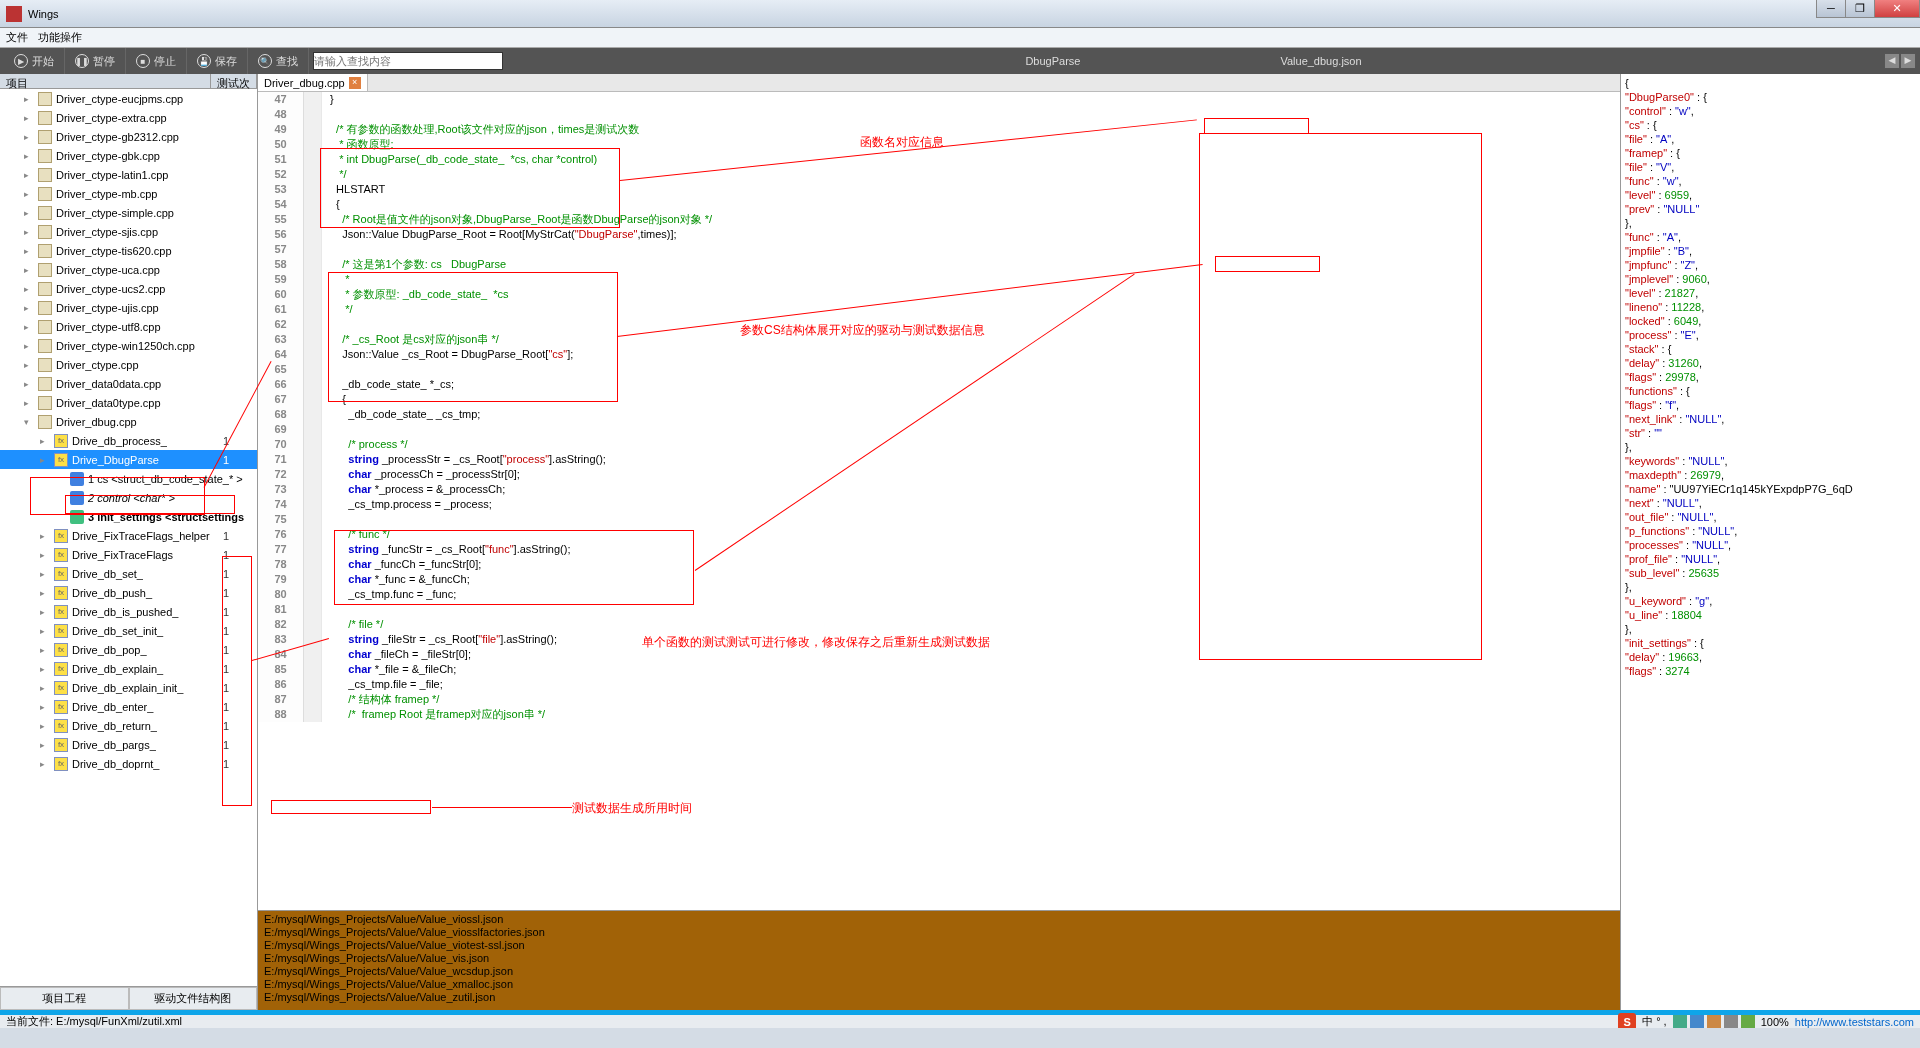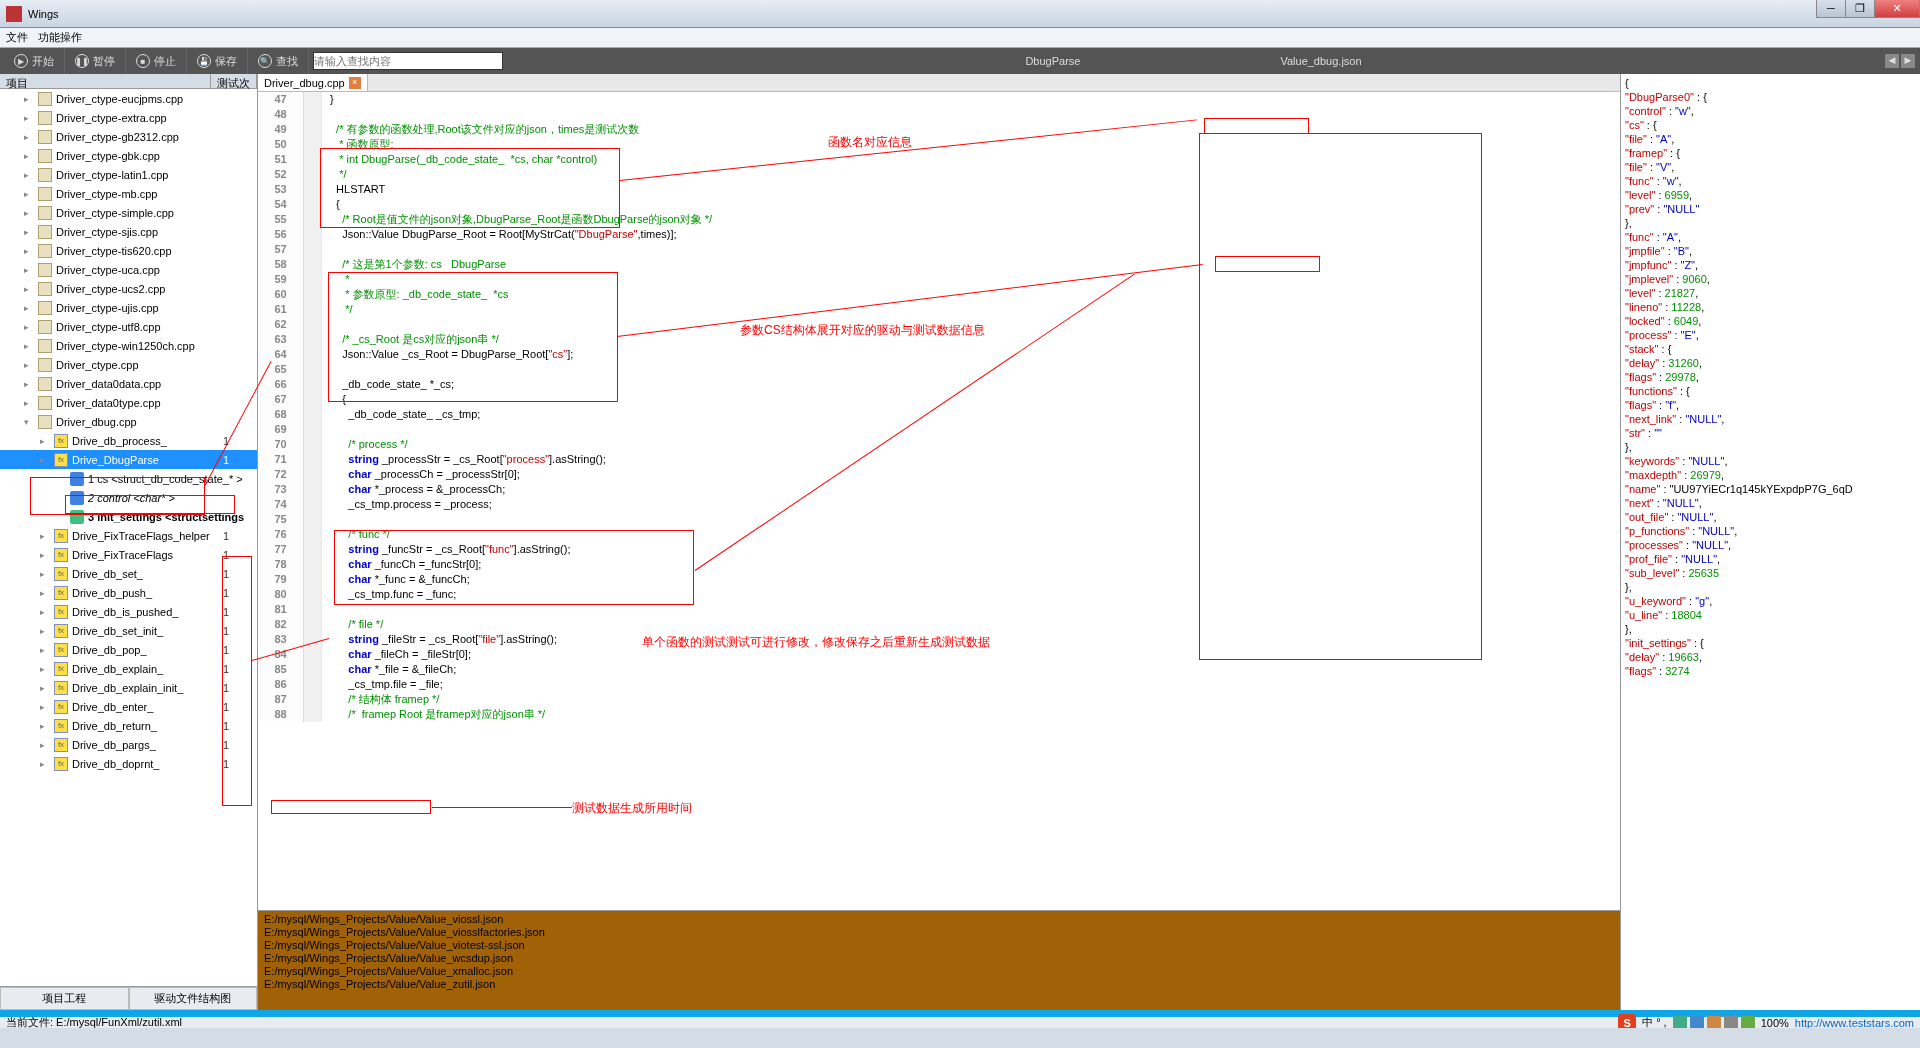--- a/index.html
+++ b/index.html
@@ -45,21 +45,21 @@
 .gut{width:18px;background:#f0f0f0;border-right:1px solid #e8e8e8;flex-shrink:0}
 .ct{padding-left:8px;white-space:pre}
 .kw{color:#0000d0;font-weight:bold}
 .cm{color:#009000}
 .st{color:#c00000}
 .output{height:100px;background:#a16207;border-top:1px solid #999;overflow:auto;font-family:Consolas,monospace;font-size:11px;padding:2px 6px;line-height:13px}
 .right{width:300px;background:#fff;border-left:1px solid #999;overflow:auto;font-family:Consolas,monospace;font-size:11px;padding:2px 4px;line-height:14px}
 .right .k{color:#c00000}
 .right .v{color:#0000c0}
 .right .n{color:#009000}
-.status{height:18px;background:#e8ecf0;border-top:7px solid #0ea5e9;display:flex;align-items:center;padding:4px 6px;justify-content:space-between}
+.status{height:18px;background:#e8ecf0;border-top:5px solid #0ea5e9;display:flex;align-items:center;padding:4px 6px;justify-content:space-between}
 .status .r{display:flex;align-items:center;gap:6px}
 .status .r a{color:#06c}
 .annot{position:absolute;color:#f00;font-size:12px;pointer-events:none;z-index:50}
 .rbox{position:absolute;border:1.5px solid #f00;pointer-events:none;z-index:40}
 .rline{position:absolute;background:#f00;height:1px;pointer-events:none;z-index:40;transform-origin:left center}
 .simeicon{width:18px;height:18px;background:#e04020;color:#fff;font-weight:bold;text-align:center;line-height:18px;border-radius:3px}
 .trayicons{display:flex;gap:3px;align-items:center}
 .trayicons span{width:14px;height:14px;display:inline-block}
 </style>
 </head>
@@ -537,20 +537,21 @@
         <div class="cl">
           <div class="ln">88</div>
           <div class="gut"></div>
           <div class="ct"><span class="cm">      /*  framep Root 是framep对应的json串 */</span></div>
         </div>
       </div>
 <div class="output" id="output">
         <div>E:/mysql/Wings_Projects/Value/Value_viossl.json</div>
         <div>E:/mysql/Wings_Projects/Value/Value_viosslfactories.json</div>
         <div>E:/mysql/Wings_Projects/Value/Value_viotest-ssl.json</div>
+        <div>E:/mysql/Wings_Projects/Value/Value_vis.json</div>
         <div>E:/mysql/Wings_Projects/Value/Value_wcsdup.json</div>
         <div>E:/mysql/Wings_Projects/Value/Value_xmalloc.json</div>
         <div>E:/mysql/Wings_Projects/Value/Value_zutil.json</div>
       </div>
 </div>
 
 <div class="right" id="jsonview">
       <div>{</div>
       <div>   <span class="k">"DbugParse0"</span> : {</div>
       <div>      <span class="k">"control"</span> : <span class="v">"w"</span>,</div>
@@ -617,21 +618,21 @@
 <div class="rbox" style="left:320px;top:148px;width:300px;height:80px"></div>
 <div class="rbox" style="left:328px;top:272px;width:290px;height:130px"></div>
 <div class="rbox" style="left:334px;top:530px;width:360px;height:75px"></div>
 <div class="rbox" style="left:30px;top:477px;width:175px;height:38px"></div>
 <div class="rbox" style="left:65px;top:495px;width:170px;height:19px"></div>
 <div class="rbox" style="left:222px;top:556px;width:30px;height:250px"></div>
 <div class="rbox" style="left:271px;top:800px;width:160px;height:14px"></div>
 <div class="rbox" style="left:1204px;top:118px;width:105px;height:16px"></div>
 <div class="rbox" style="left:1215px;top:256px;width:105px;height:16px"></div>
 <div class="rbox" style="left:1199px;top:133px;width:283px;height:527px"></div>
-<div class="annot" style="left:828px;top:134px">函数名对应信息</div>
+<div class="annot" style="left:860px;top:134px">函数名对应信息</div>
 <div class="annot" style="left:740px;top:322px">参数CS结构体展开对应的驱动与测试数据信息</div>
 <div class="annot" style="left:642px;top:634px">单个函数的测试测试可进行修改，修改保存之后重新生成测试数据</div>
 <div class="annot" style="left:572px;top:800px">测试数据生成所用时间</div>
 <div class="rline" style="left:620px;top:180px;width:580px;transform:rotate(-6deg)"></div>
 <div class="rline" style="left:617px;top:336px;width:590px;transform:rotate(-7deg)"></div>
 <div class="rline" style="left:695px;top:570px;width:530px;transform:rotate(-34deg)"></div>
 <div class="rline" style="left:204px;top:487px;width:143px;transform:rotate(-62deg)"></div>
 <div class="rline" style="left:252px;top:660px;width:80px;transform:rotate(-16deg)"></div>
 <div class="rline" style="left:432px;top:807px;width:140px"></div>
 

